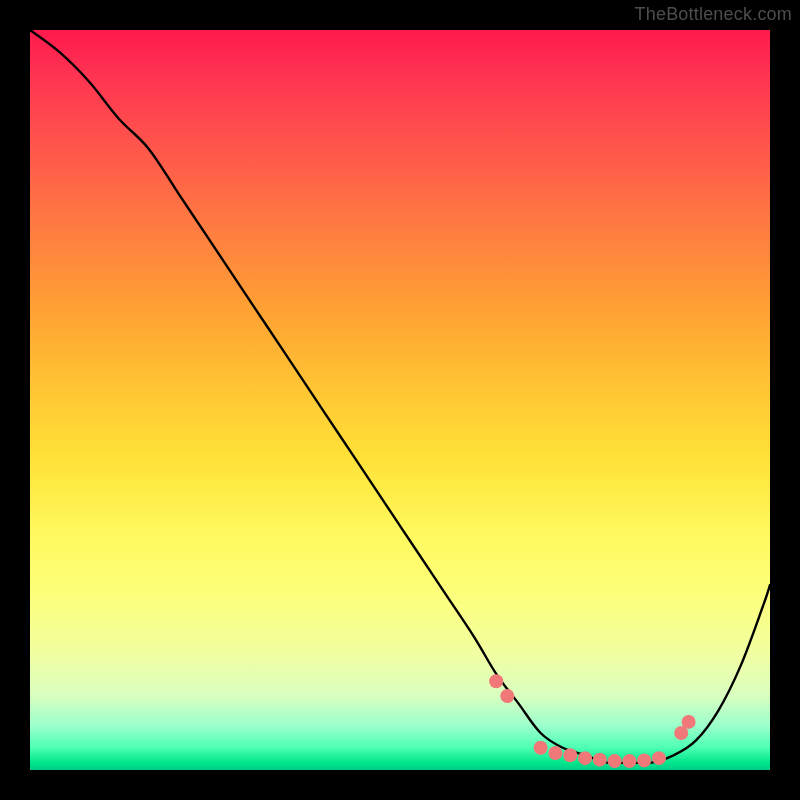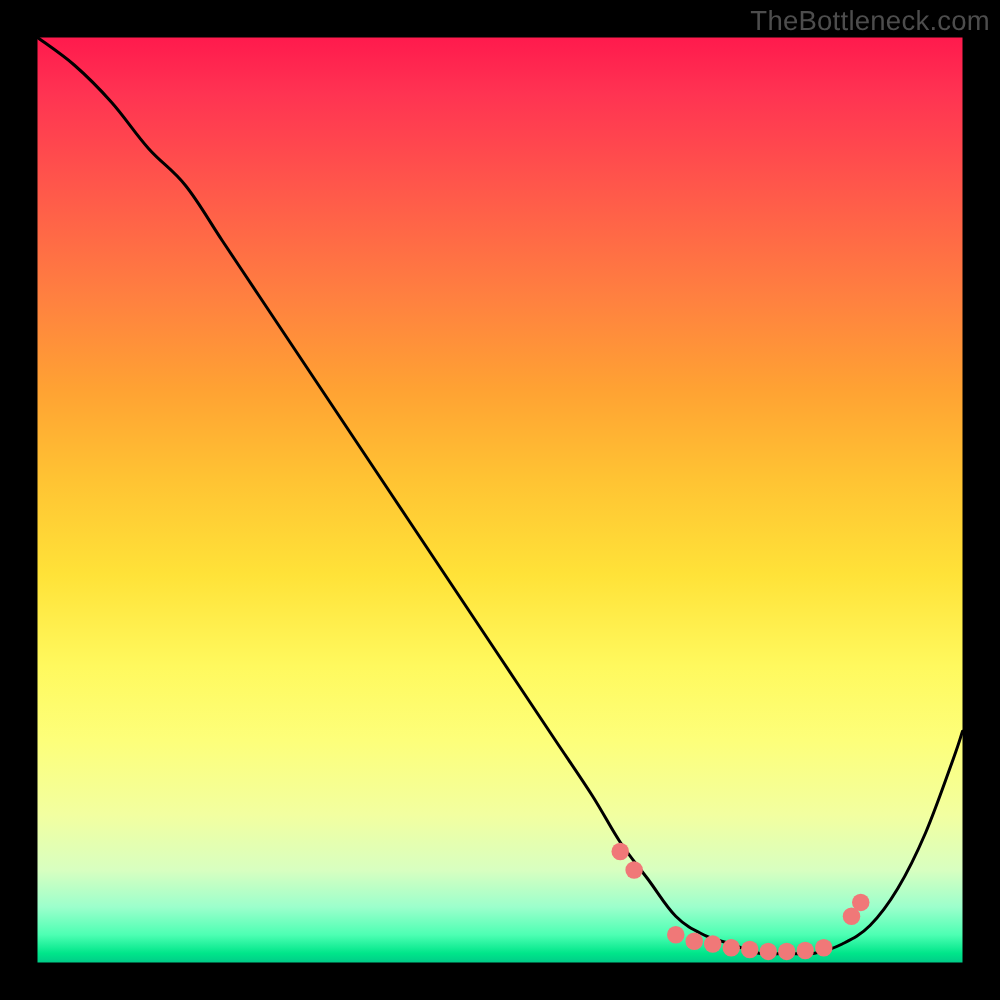--- a/index.html
+++ b/index.html
@@ -23,21 +23,21 @@
       #d8ffc0 90%,
       #9cffcc 94%,
       #4dffb3 97%,
       #00e68a 99%,
       #00cc88 100%);
   }
   .attribution {
     position: absolute;
     top: 4px; right: 8px;
     font-family: Arial, Helvetica, sans-serif;
-    font-size: 22px;
+    font-size: 18px;
     color: #4d4d4d;
     letter-spacing: 0.2px;
   }
   svg.curve { position: absolute; left: 0; top: 0; }
 </style>
 </head>
 <body>
 <div class="frame">
   <div class="plot"></div>
 

